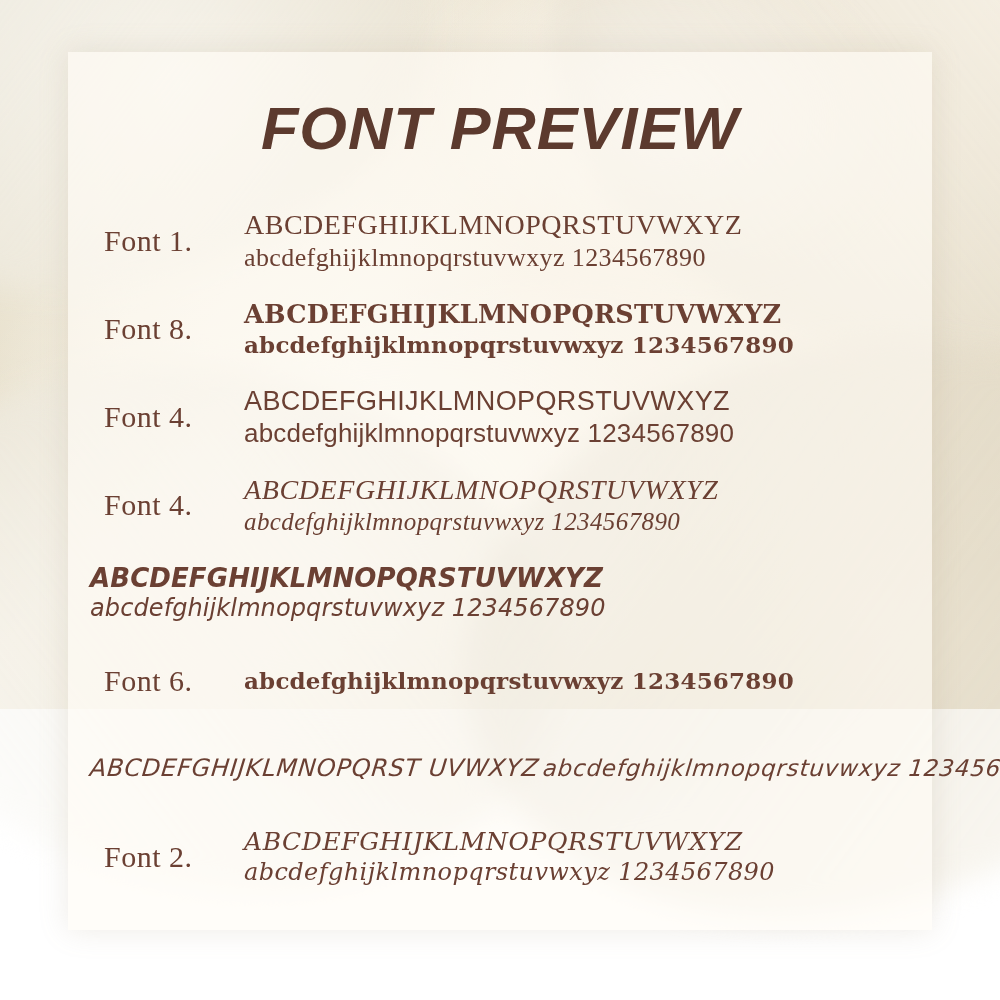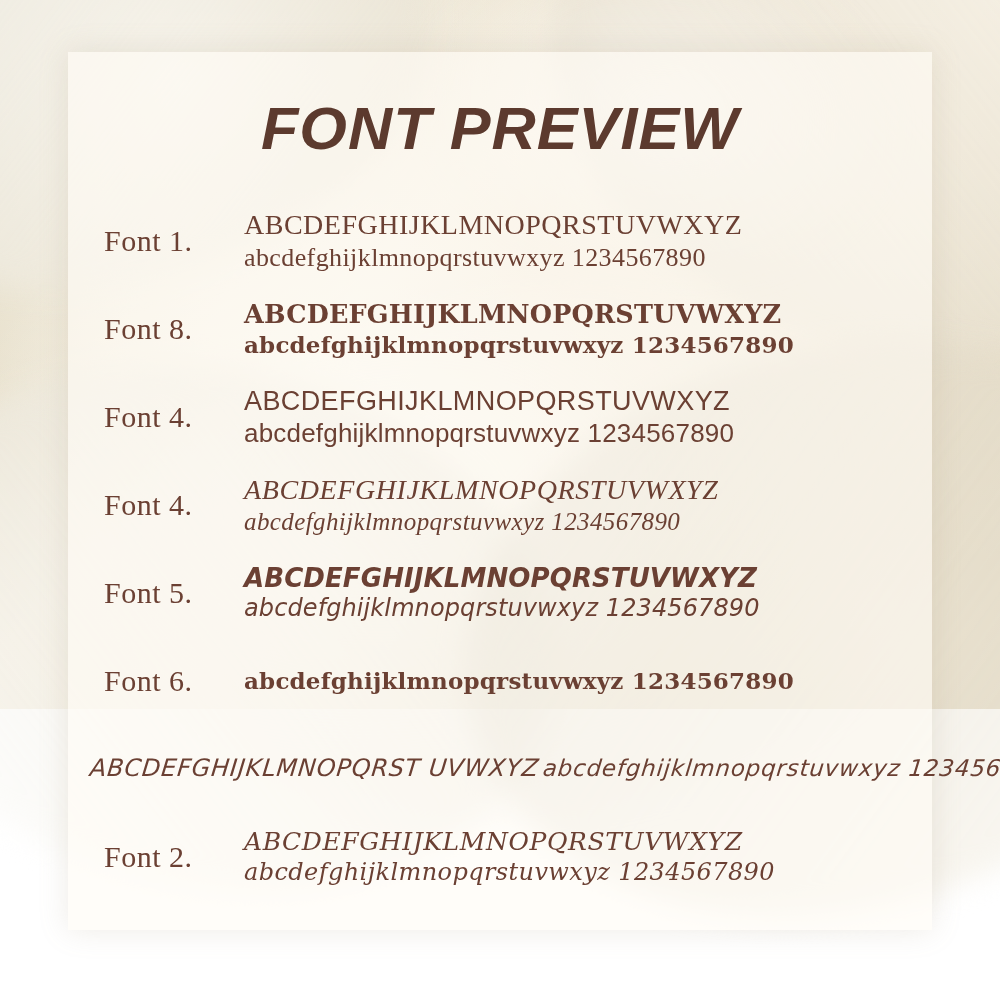--- a/index.html
+++ b/index.html
@@ -175,21 +175,20 @@
 
       <div class="row f4">
         <div class="row-label">Font 4.</div>
         <div class="row-sample">
           <span class="upper">ABCDEFGHIJKLMNOPQRSTUVWXYZ</span>
           <span class="lower">abcdefghijklmnopqrstuvwxyz 1234567890</span>
         </div>
       </div>
 
       <div class="row f5">
-        <div class="row-label">Font 5.</div>
         <div class="row-sample">
           <span class="upper">ABCDEFGHIJKLMNOPQRSTUVWXYZ</span>
           <span class="lower">abcdefghijklmnopqrstuvwxyz 1234567890</span>
         </div>
       </div>
 
       <div class="row f6">
         <div class="row-label">Font 6.</div>
         <div class="row-sample">
           <span class="lower">abcdefghijklmnopqrstuvwxyz 1234567890</span>

